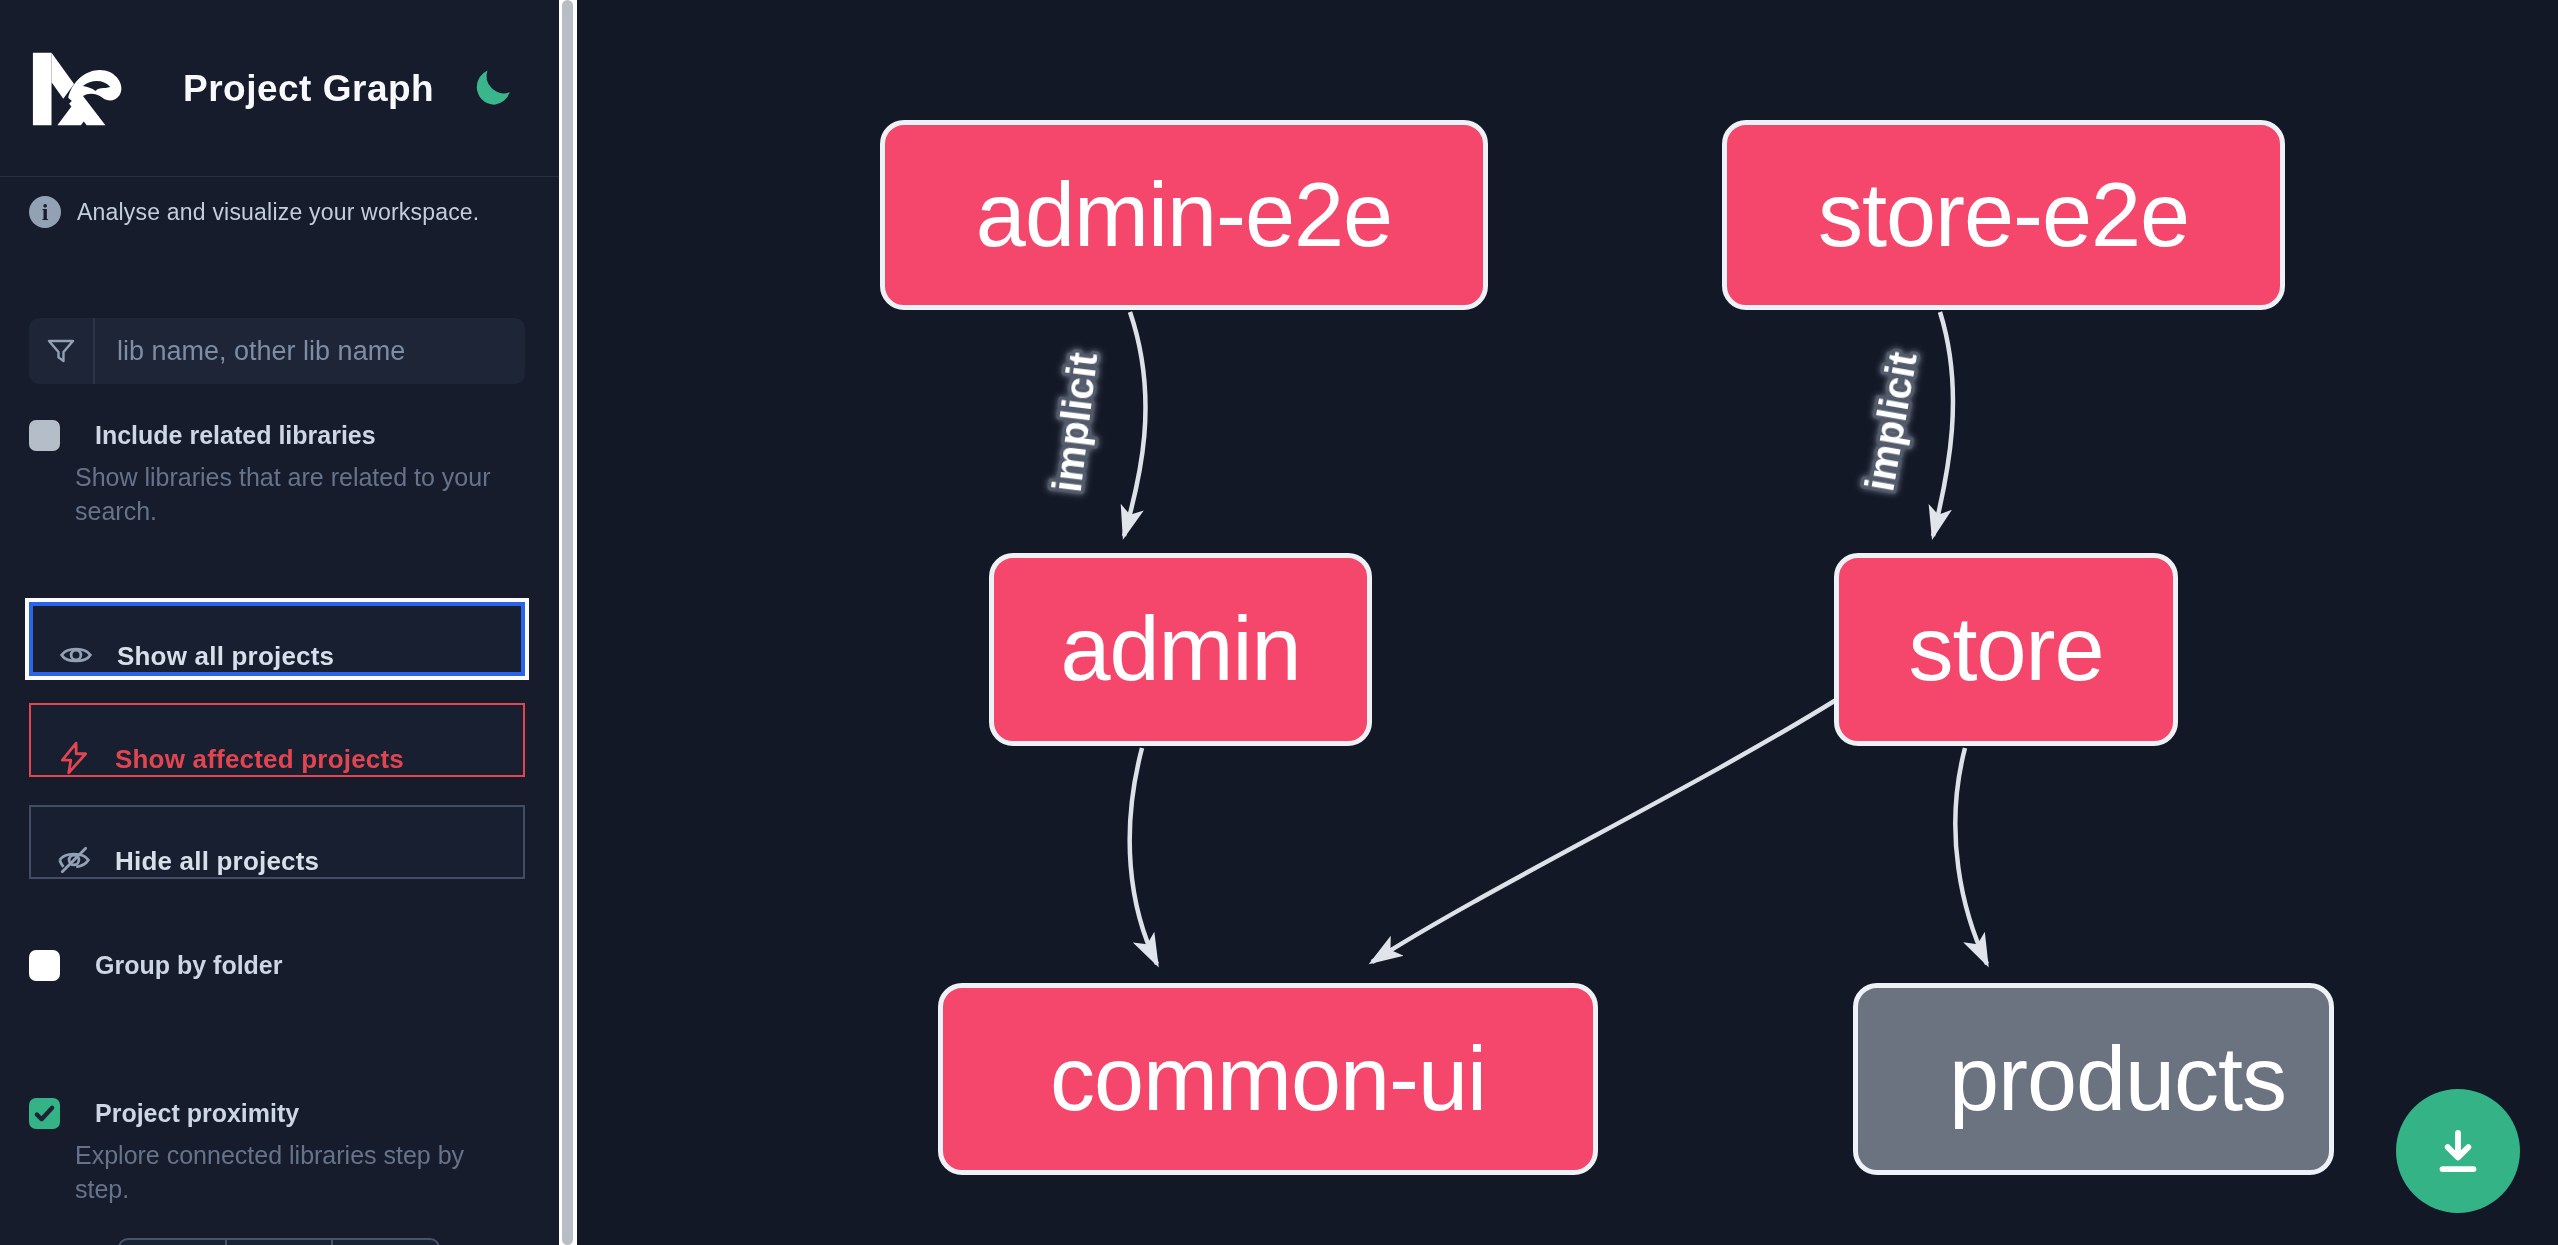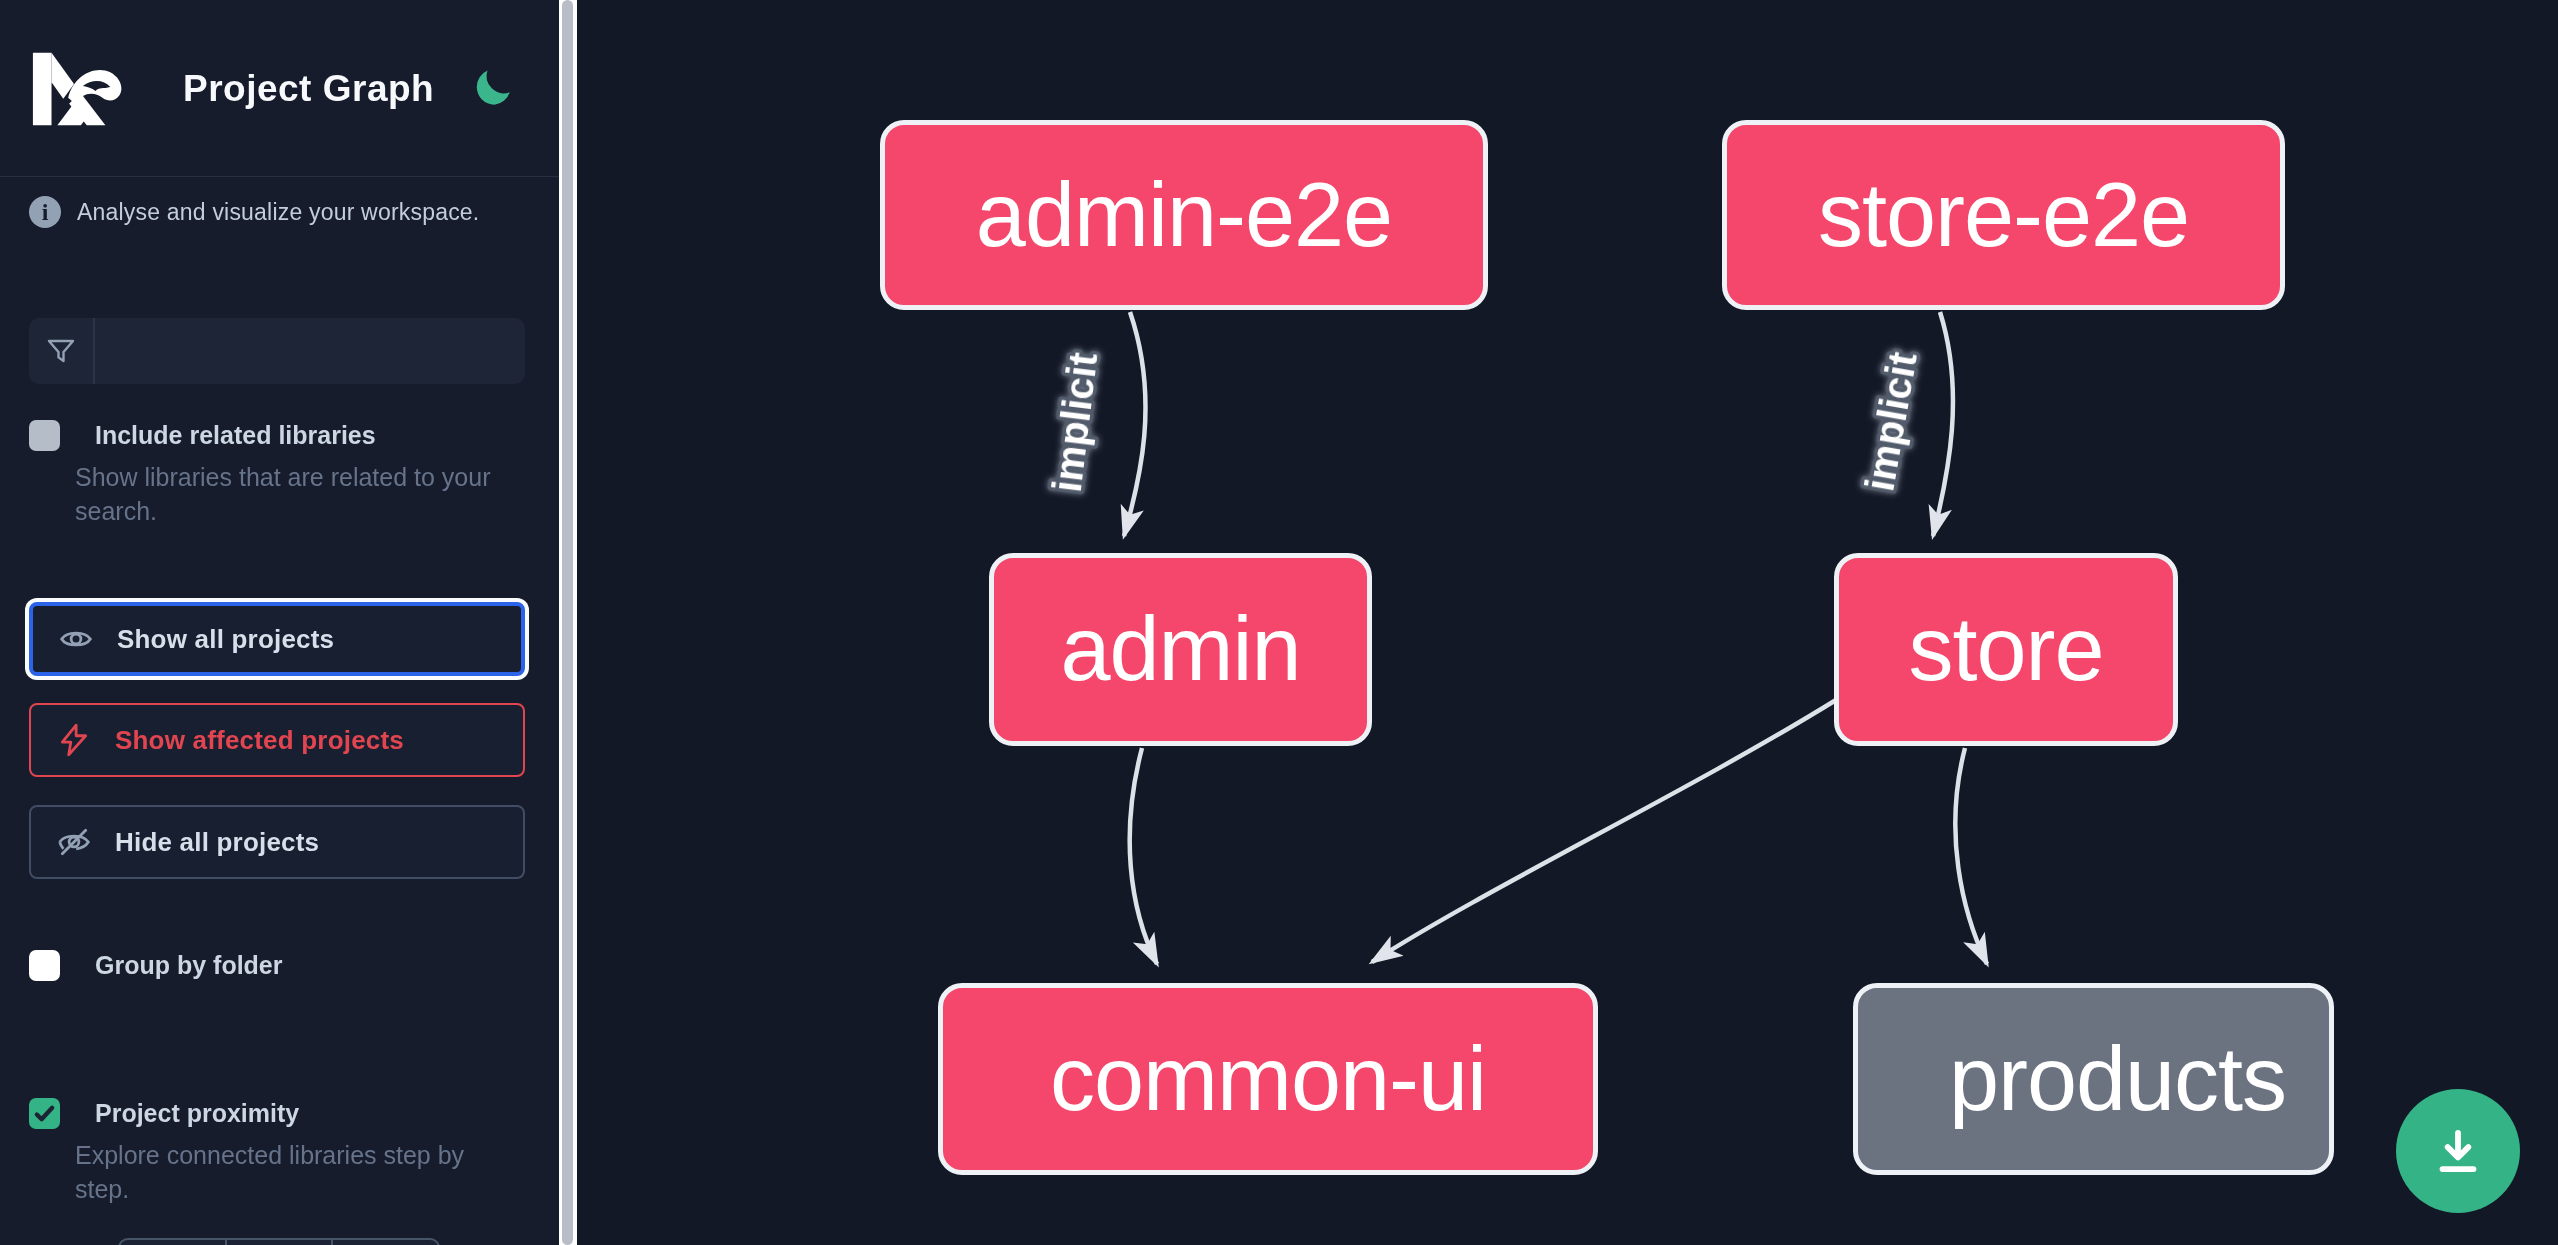--- a/index.html
+++ b/index.html
@@ -34,22 +34,22 @@
   .opt { position:absolute; left:29px; width:500px; }
   .opt-head { display:flex; align-items:center; }
   .cbx { width:31px; height:31px; border-radius:7px; flex:0 0 31px; cursor:pointer; }
   .cbx.gray  { background:#b5bdc9; }
   .cbx.white { background:#ffffff; }
   .cbx.green { background:#34b387; display:flex; align-items:center; justify-content:center; }
   .opt-label { margin-left:35px; color:#cdd7e3; font-size:25px; font-weight:700; }
   .opt-desc  { margin-left:46px; margin-top:9px; width:432px; color:#66738a; font-size:25px;
                line-height:34px; font-weight:400; }
 
-  .side-btn { position:absolute; left:29px; width:496px; height:74px; border-radius:8px;
-              background:#181f30; display:flex; align-items:center; padding-left:26px; gap:24px;
+  .side-btn { position:absolute; left:29px; width:496px; height:74px; border-radius:0;
+              background:#181f30; display:flex; align-items:flex-end; padding-left:26px; gap:24px;
               cursor:pointer; font-family:"Liberation Sans", sans-serif; }
   .side-btn span { font-size:26px; font-weight:700; color:#d6dfea; letter-spacing:.2px; }
   .btn-all { top:602px; border:4px solid #2b63e9; box-shadow:0 0 0 4px #fbfcfd; }
   .btn-aff { top:703px; border:2px solid #e04550;gap:24px; }
   .btn-aff span { color:#e04550; }
   .btn-hide { top:805px; border:2px solid #414d64; }
 
   .depth-sliver { position:absolute; left:118px; top:1238px; width:322px; height:26px;
                   border:2px solid #475569; border-radius:10px 10px 0 0; background:#1b2233;
                   display:flex; cursor:pointer; }
@@ -113,20 +113,21 @@
       <div class="info-ic">i</div>
       <div class="info-tx">Analyse and visualize your workspace.</div>
     </div>
 
     <div class="search">
       <div class="search-ic">
         <svg width="32" height="32" viewBox="0 0 32 32" fill="none" stroke="#93a1b5" stroke-width="2.4" stroke-linejoin="round">
           <path d="M4 6h24l-9.5 11v9l-5-3.6V17z"></path>
         </svg>
       </div>
+      <input type="text" placeholder="lib name, other lib name" style="">
     </div>
 
     <div class="opt" style="top:420px">
       <div class="opt-head">
         <div class="cbx gray"></div>
         <div class="opt-label">Include related libraries</div>
       </div>
       <div class="opt-desc">Show libraries that are related to your search.</div>
     </div>
 

